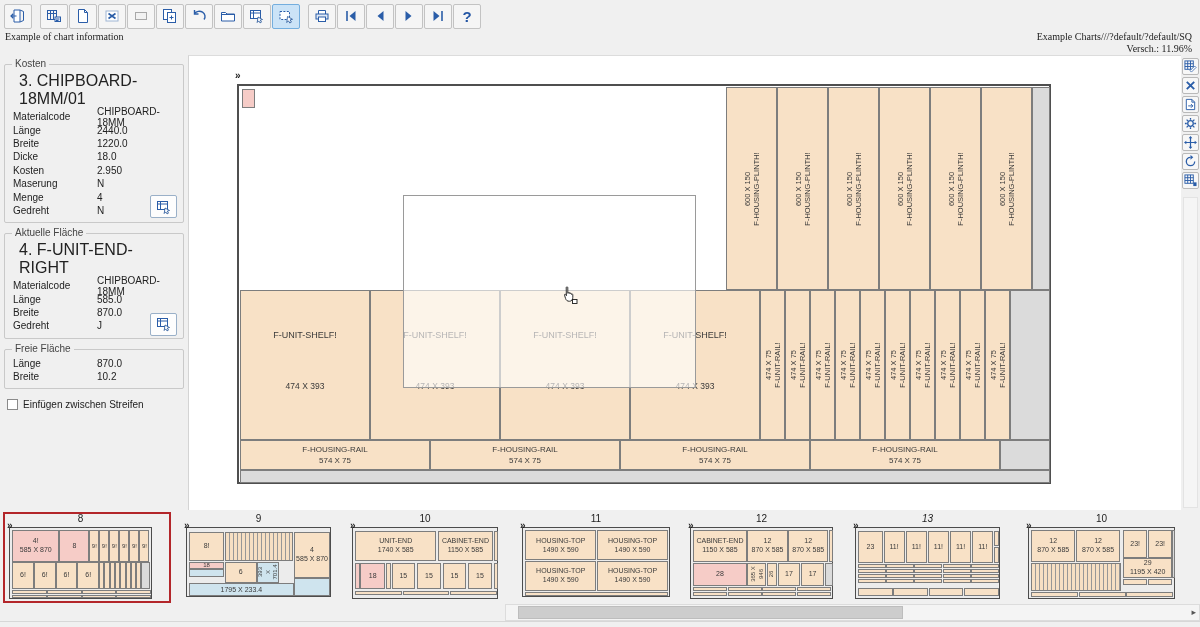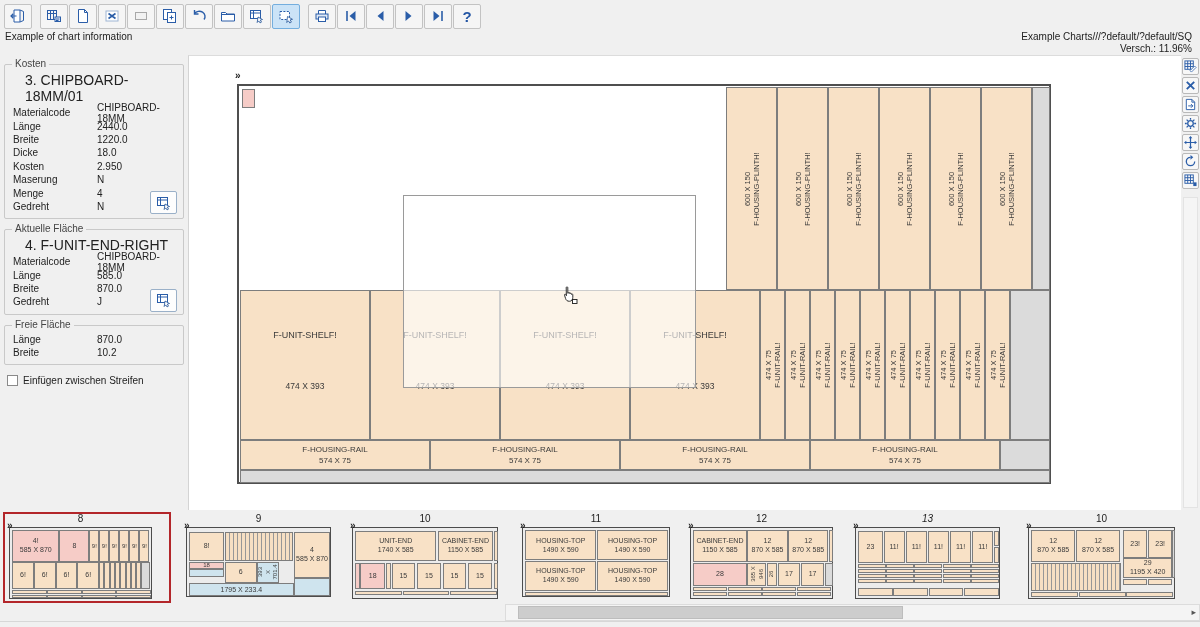--- a/index.html
+++ b/index.html
@@ -8,30 +8,30 @@
   
   #toolbar{position:absolute;left:0;top:0;width:1200px;height:30px;background:#f0f0f0;
     display:flex;align-items:center;padding:2px 0 0 4px;}
   .tbtn{width:28px;height:25px;border:1px solid #c3c3c3;background:#f5f5f5;border-radius:2px;
     display:flex;align-items:center;justify-content:center;margin-right:1px;flex:0 0 auto;}
   .tbtn.gap{margin-left:7px;}
   .tbtn.act{background:#cbe3f7;border-color:#74aede;}
   .tbtn.dis svg *{stroke:#a8a8a8;}
   .qm{color:#2456a4;font-weight:bold;font-size:15px;line-height:1;}
   
-  #header{position:absolute;left:0;top:30px;width:1200px;height:25px;background:#f0f0f0;}
+  #header{position:absolute;left:0;top:30px;width:1200px;height:25px;background:#f0f0f0;font-family:Liberation Serif, serif;}
   #hinfo{position:absolute;left:5px;top:1px;font-size:10px;}
   #hmat{position:absolute;left:5px;top:13px;font-size:10.5px;}
   #hpath{position:absolute;right:8px;top:1px;font-size:10px;text-align:right;}
   #hwaste{position:absolute;right:8px;top:13px;font-size:10px;text-align:right;}
   
   #sidebar{position:absolute;left:0;top:55px;width:188px;height:457px;background:#f0f0f0;padding-top:4px;}
   .group{position:relative;border:1px solid #c9c9c9;border-radius:2px;margin:5px 4px 10px;padding:7px 6px 5px;}
   .group .gt{position:absolute;top:-7px;left:7px;background:#f0f0f0;padding:0 3px;font-size:10px;color:#444;}
-  .gsub{font-size:14px;margin:0 0 2px 14px;}
+  .gsub{font-size:16px;margin:0 0 2px 8px;}
   .row{display:flex;height:13.4px;font-size:10px;align-items:center;}
   .rl{width:86px;padding-left:2px;}
   .rv{flex:1;}
   .gbtn{position:absolute;right:6px;width:27px;height:23px;border:1px solid #9ab0c8;background:#fdfdfd;
     border-radius:2px;display:flex;align-items:center;justify-content:center;}
   .cbrow{display:flex;align-items:center;gap:5px;margin:4px 0 0 7px;font-size:10px;}
   .cb{width:11px;height:11px;border:1px solid #8a8a8a;background:#fff;flex:0 0 auto;}
   
   #main{position:absolute;left:188px;top:55px;width:993px;height:455px;background:#fff;
     border-left:1px solid #d4d4d4;border-top:1px solid #dcdcdc;}

